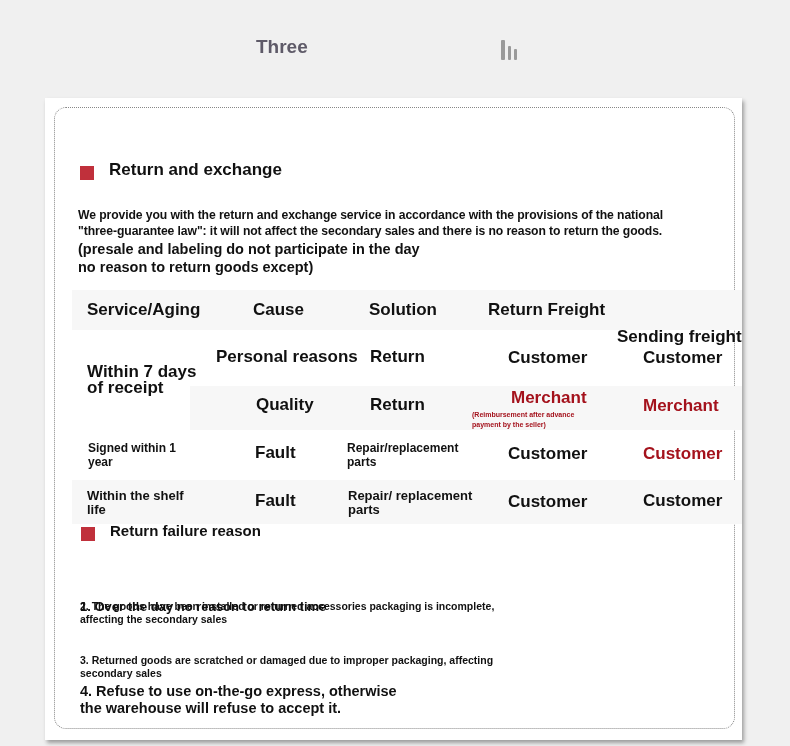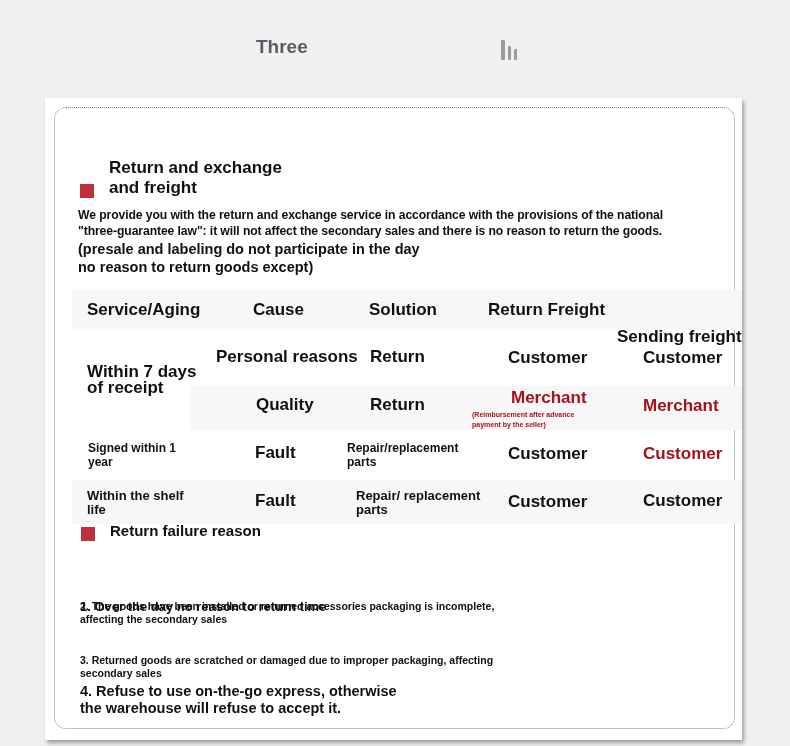--- a/index.html
+++ b/index.html
@@ -45,21 +45,20 @@
 </div>
 
 <div class="card">
   <div class="inner"></div>
 </div>
 
 <div class="sec-head" style="left:80px;top:158px;">
   <div class="sq" style="margin-top:8px;"></div>
   <div class="sec-title" style="margin-left:15px;">
     <div>Return and exchange</div>
-    <div>and freight</div>
   </div>
 </div>
 
 <div class="intro">
   <div>We provide you with the return and exchange service in accordance with the provisions of the national</div>
   <div>"three-guarantee law": it will not affect the secondary sales and there is no reason to return the goods.</div>
 </div>
 <div class="intro2">
   <div>(presale and labeling do not participate in the day</div>
   <div>no reason to return goods except)</div>
@@ -88,21 +87,21 @@
 <div class="cell red" style="left:643px;top:398px;">Merchant</div>
 
 <div class="cell small" style="left:88px;top:441px;width:110px;">Signed within 1 year</div>
 <div class="cell" style="left:255px;top:445px;">Fault</div>
 <div class="cell small" style="left:347px;top:441px;width:125px;">Repair/replacement parts</div>
 <div class="cell" style="left:508px;top:446px;">Customer</div>
 <div class="cell red" style="left:643px;top:446px;">Customer</div>
 
 <div class="cell small" style="left:87px;top:489px;width:110px;font-size:13px;">Within the shelf life</div>
 <div class="cell" style="left:255px;top:493px;">Fault</div>
-<div class="cell small" style="left:356px;top:489px;width:125px;font-size:13px;">Repair/ replacement parts</div>
+<div class="cell small" style="left:348px;top:489px;width:125px;font-size:13px;">Repair/ replacement parts</div>
 <div class="cell" style="left:508px;top:494px;">Customer</div>
 <div class="cell" style="left:643px;top:493px;">Customer</div>
 
 <div class="sec-head" style="left:81px;top:521px;">
   <div class="sq" style="margin-top:6px;"></div>
   <div class="sec-title" style="margin-left:15px;font-size:15px;">Return failure reason</div>
 </div>
 
 <div class="list" style="top:599px;font-size:13px;">1. Over the day no reason to return time</div>
 <div class="list" style="top:600px;width:450px;font-size:10.5px;line-height:13px;">2. The goods have been installed or returned accessories packaging is incomplete, affecting the secondary sales</div>

